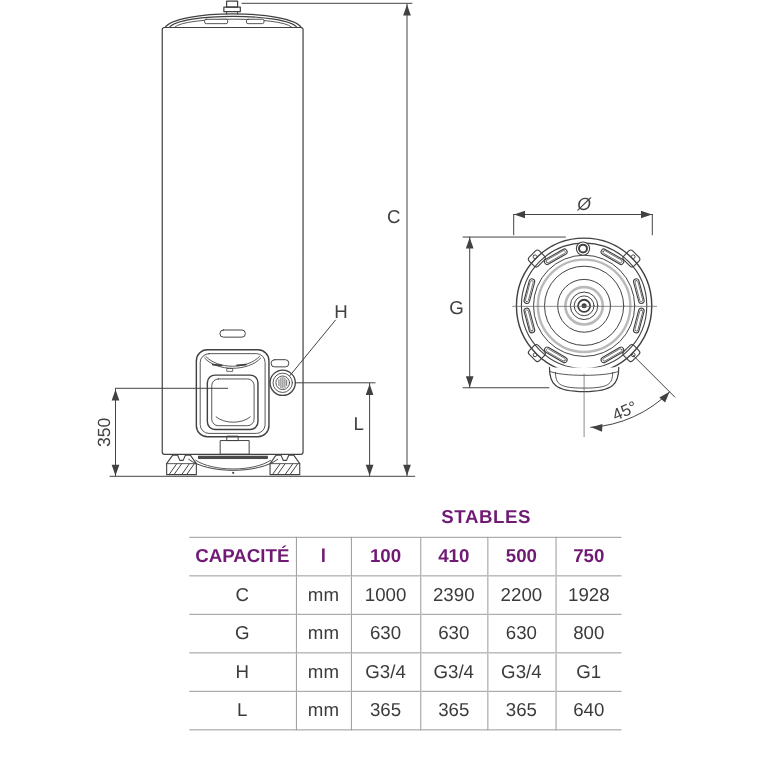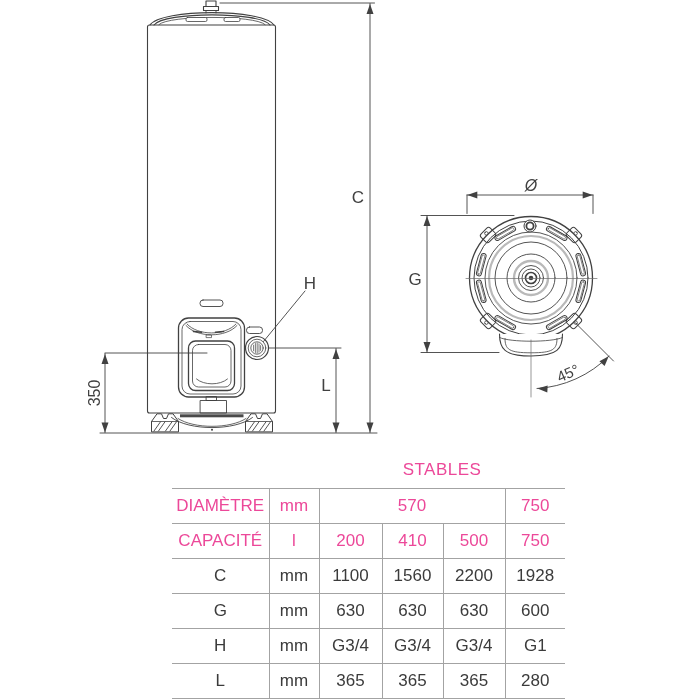--- a/index.html
+++ b/index.html
@@ -10,21 +10,21 @@
 
   table.spec{position:absolute;left:172px;top:452px;width:393px;
     border-collapse:collapse;table-layout:fixed;}
   table.spec td{padding:0;margin:0;text-align:center;vertical-align:middle;
     font-size:17px;height:34px;overflow:hidden;white-space:nowrap;}
   tr.stables-row td{height:36px;border:0;}
   td.overline{border-top:1px solid #a3a3a3;font-size:15px;letter-spacing:0.5px;}
   tr.r td{border-top:1px solid #a3a3a3;}
   tr.last td{border-bottom:1px solid #a3a3a3;}
   td.br{border-right:1px solid #a3a3a3;}
-  .muted{color:#ec4899;}
+  .muted{color:#701a75;font-weight:bold;}
   .dark{color:#3b3b3b;}
   td.lbl{font-size:16px;}
 </style>
 </head>
 <body>
 
 <div class="stage">
 
 <svg width="700" height="452" viewBox="0 0 700 452">
   <defs>
@@ -232,61 +232,55 @@
     <col style="width:61px">
         <col style="width:62px">
         <col style="width:60px">
   </colgroup>
   <tbody>
         <tr class="stables-row">
     <td colspan="2"></td>
     <td colspan="4" class="overline muted">STABLES</td>
   </tr>
   <tr class="r muted">
-    <td class="br lbl">DIAMÈTRE</td>
-    <td class="br">mm</td>
-    <td class="br" colspan="3">570</td>
-    <td>750</td>
-  </tr>
-  <tr class="r muted">
     <td class="br lbl">CAPACITÉ</td>
     <td class="br">l</td>
-    <td class="br">200</td>
+    <td class="br">100</td>
     <td class="br">410</td>
     <td class="br">500</td>
     <td>750</td>
   </tr>
   <tr class="r dark">
     <td class="br">C</td>
     <td class="br">mm</td>
-    <td class="br">1100</td>
-    <td class="br">1560</td>
+    <td class="br">1000</td>
+    <td class="br">2390</td>
     <td class="br">2200</td>
     <td>1928</td>
   </tr>
   <tr class="r dark">
     <td class="br">G</td>
     <td class="br">mm</td>
     <td class="br">630</td>
     <td class="br">630</td>
     <td class="br">630</td>
-    <td>600</td>
+    <td>800</td>
   </tr>
   <tr class="r dark">
     <td class="br">H</td>
     <td class="br">mm</td>
     <td class="br">G3/4</td>
     <td class="br">G3/4</td>
     <td class="br">G3/4</td>
     <td>G1</td>
   </tr>
   <tr class="r last dark">
     <td class="br">L</td>
     <td class="br">mm</td>
     <td class="br">365</td>
     <td class="br">365</td>
     <td class="br">365</td>
-    <td>280</td>
+    <td>640</td>
   </tr>
 </tbody>
     </table>
 
 </div>
 
 </body></html>

